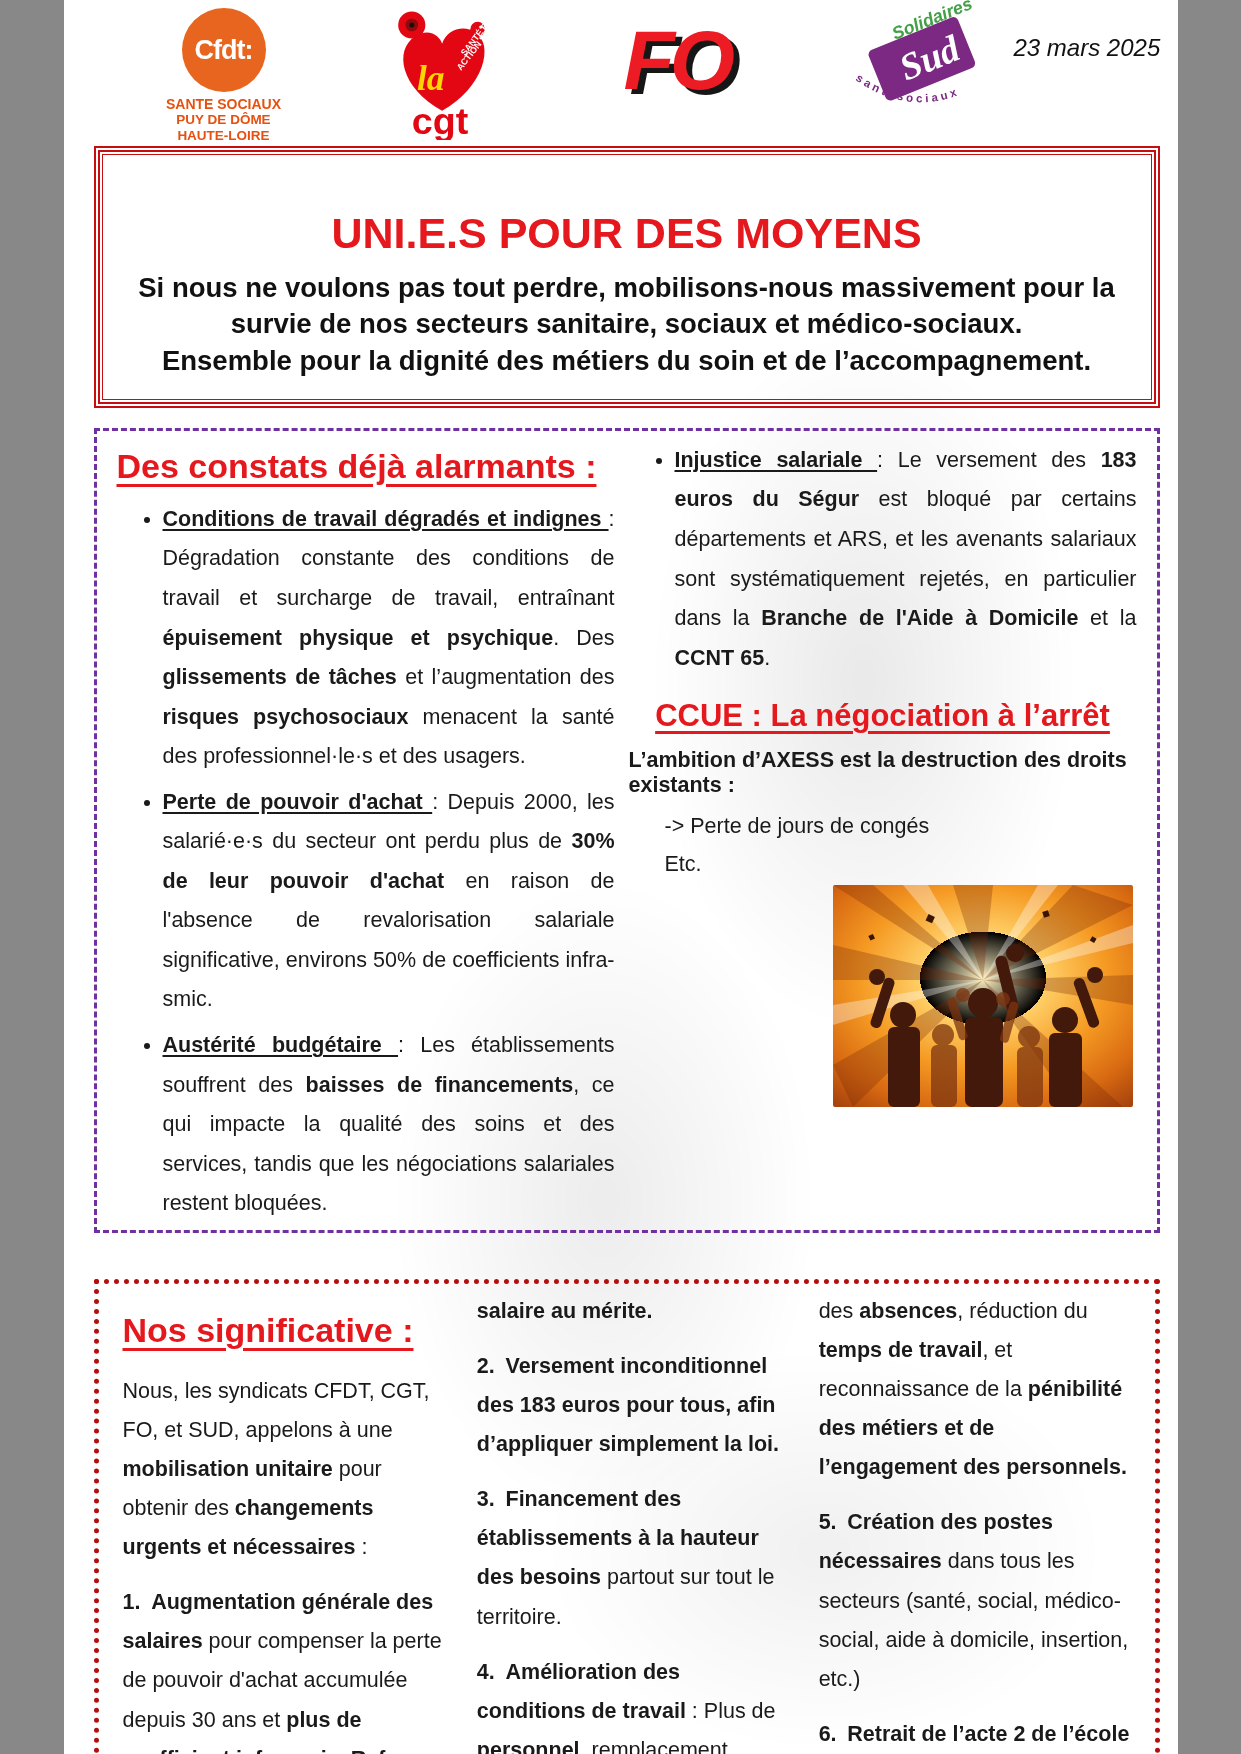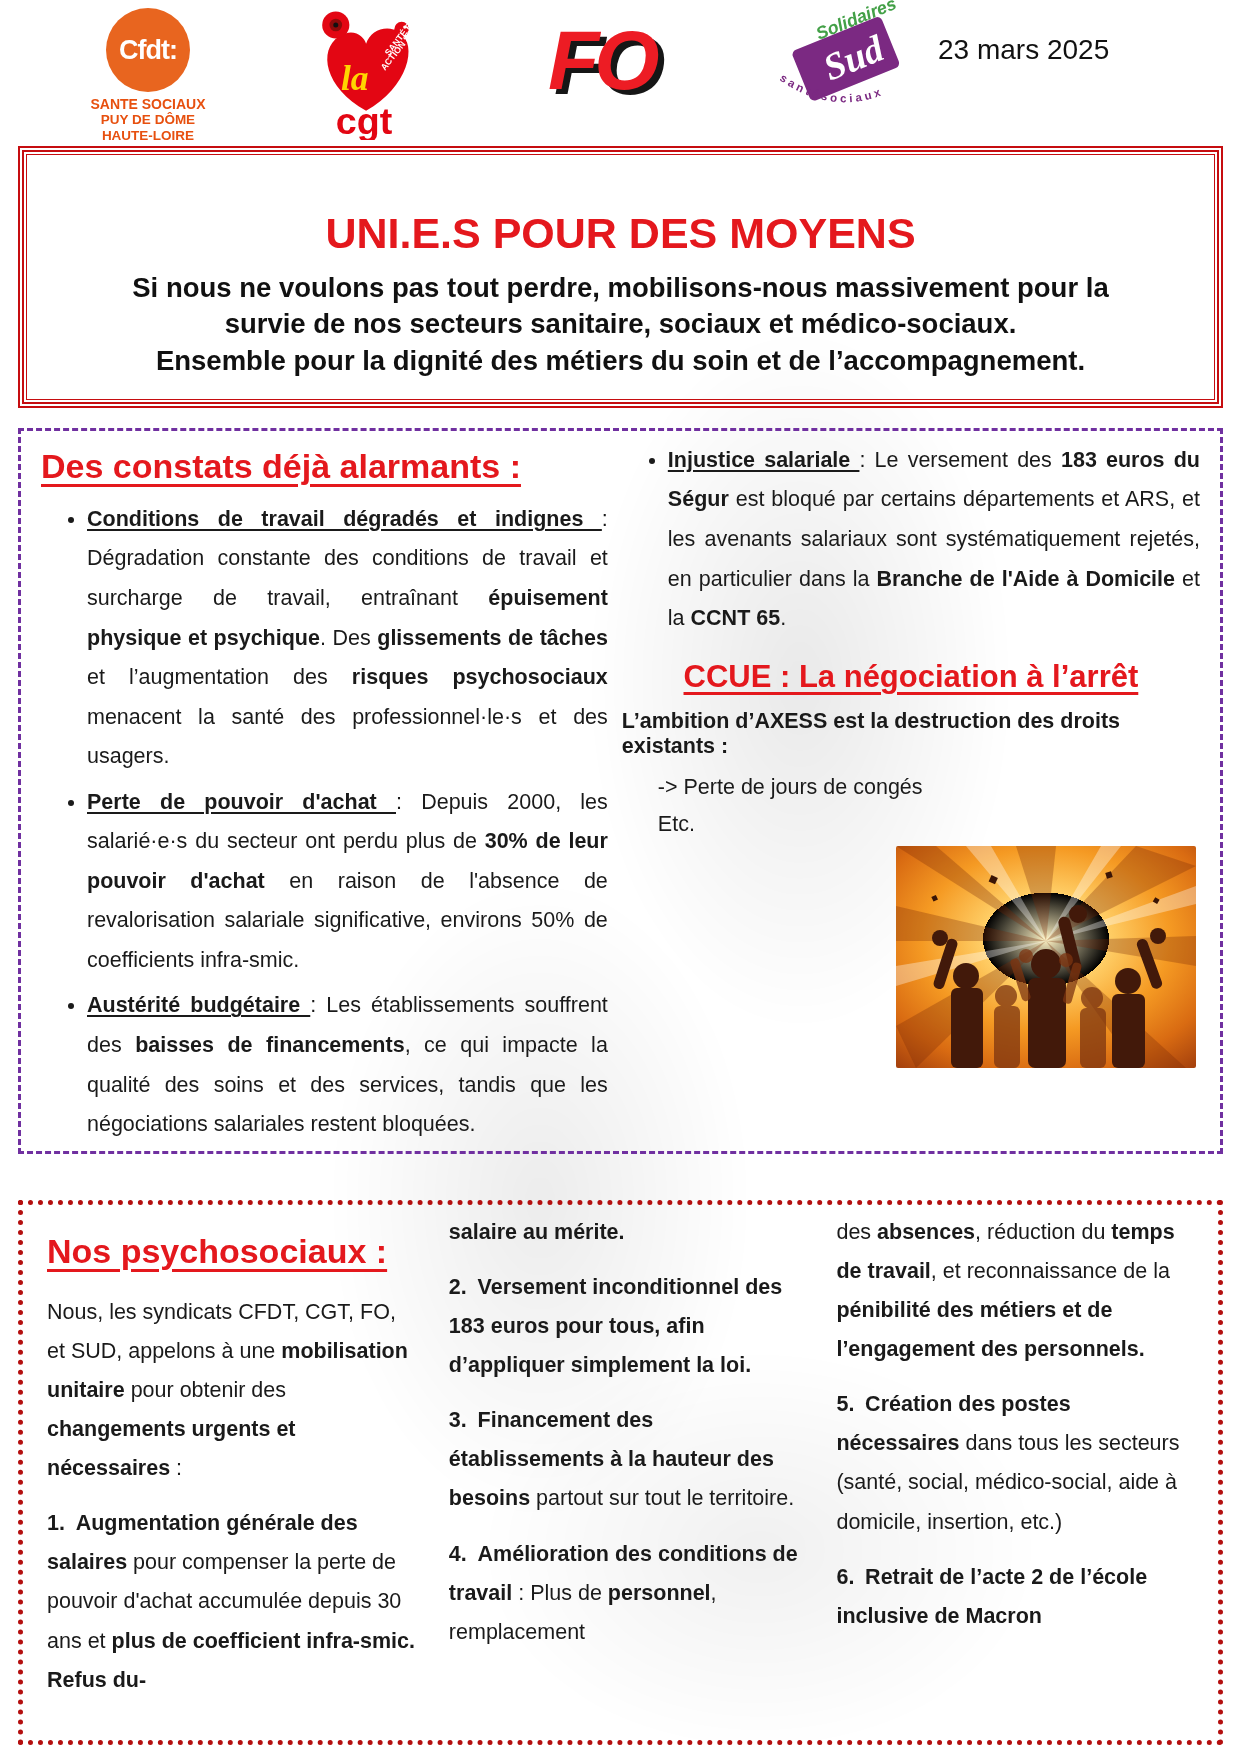--- a/index.html
+++ b/index.html
@@ -1,20 +1,20 @@
 <!DOCTYPE html>
 <html lang="fr"><head>
 <meta charset="utf-8">
 <style>
   * { margin:0; padding:0; box-sizing:border-box; }
   html,body { background:#888; }
   body { display:flex; justify-content:center; }
   .page {
-    position:relative; width:1241px; height:1754px; background:#fff;
-    font-family:"Liberation Sans", sans-serif; color:#1a1a1a; overflow:hidden;
+    position:relative; width:1114px; height:1754px; background:#fff;
+    font-family:"Liberation Sans", sans-serif; color:#1a1a1a; overflow:hidden;padding-left:12px;
   }
   .wm { position:absolute; pointer-events:none; z-index:0; }
   .wm1 { top:330px; left:590px; width:420px; height:700px;
          background:radial-gradient(closest-side, rgba(0,0,0,0.085), rgba(0,0,0,0)); filter:blur(10px); }
   .wm2 { top:880px; left:330px; width:420px; height:640px;
          background:radial-gradient(closest-side, rgba(0,0,0,0.075), rgba(0,0,0,0)); filter:blur(10px); }
   .wm3 { top:1350px; left:480px; width:560px; height:400px;
          background:radial-gradient(closest-side, rgba(0,0,0,0.06), rgba(0,0,0,0)); filter:blur(10px); }
   .content { position:relative; z-index:1; }
 
@@ -24,21 +24,21 @@
   .cfdt-circle { width:84px; height:84px; border-radius:50%; background:#e8651f; color:#fff;
                  font-weight:bold; font-size:27px; display:flex; align-items:center; justify-content:center;
                  margin:0 auto 4px; letter-spacing:-1px; }
   .cfdt-sub { color:#e7500f; font-weight:bold; font-size:14px; line-height:1.15; }
   .cfdt-sub .l2, .cfdt-sub .l3 { font-weight:600; font-size:13.5px; }
   .logo-cgt { position:absolute; left:300px; top:2px; }
   .logo-fo { position:absolute; left:548px; top:18px;
              font-size:84px; font-weight:800; font-style:italic; color:#ed1c24;
              text-shadow:6px 5px 0 #161616; letter-spacing:-5px; line-height:1; }
   .logo-sud { position:absolute; left:760px; top:0; }
-  .masthead-date { position:absolute; left:938px; top:34px; font-size:28px; color:#111; }
+  .masthead-date { position:absolute; left:938px; top:34px; font-size:24px; color:#111;font-style:italic; }
 
   
   .banner { margin:0 18px; border:6px double #c60d10; padding:2px; }
   .banner-inner { border:1px solid #c60d10; padding:14px 28px 20px; text-align:center; }
   .banner-title { color:#e4181d; font-size:43px; font-weight:800; letter-spacing:0; margin-bottom:12px;margin-top:40px; }
   .banner-sub { font-size:27.5px; font-weight:bold; color:#111; line-height:1.32; }
 
   
   .constats { margin:20px 18px 0; border:3px dashed #7030a0; padding:10px 20px 0;
               display:grid; grid-template-columns:1fr 1.02fr; column-gap:14px; min-height:570px; }
@@ -212,21 +212,21 @@
             <rect x="210" y="26" width="6" height="6" transform="rotate(-18 213 29)"></rect>
             <rect x="258" y="52" width="5" height="5" transform="rotate(30 260 54)"></rect>
             <rect x="36" y="50" width="5" height="5" transform="rotate(-26 38 52)"></rect>
           </g>
         </svg>
       </div>
     </section>
 
     <section class="revendications">
       <div class="rev-col first">
-        <h2 class="sec">Nos psychosociaux :</h2>
+        <h2 class="sec">Nos significative :</h2>
         <p class="intro"><span>Nous, les syndicats CFDT, CGT, FO, et SUD, appelons à une </span><span class="b">mobilisation unitaire</span><span> pour obtenir des </span><span class="b">changements urgents et nécessaires</span><span> :</span></p>
         <p><span class="b">1. </span><span class="b">Augmentation générale des salaires</span><span> pour compenser la perte de pouvoir d'achat accumulée depuis 30 ans et </span><span class="b">plus de coefficient infra-smic. Refus du-</span></p>
       </div>
       <div class="rev-col">
         <p><span class="b">salaire au mérite.</span></p>
         <p><span class="b">2. </span><span class="b">Versement inconditionnel des 183 euros pour tous</span><span class="b">, </span><span class="b">afin d’appliquer simplement la loi.</span></p>
         <p><span class="b">3. </span><span class="b">Financement des établissements à la hauteur des besoins</span><span> partout sur tout le territoire.</span></p>
         <p><span class="b">4. </span><span class="b">Amélioration des conditions de travail</span><span> : Plus de </span><span class="b">personnel</span><span>, remplacement</span></p>
       </div>
       <div class="rev-col">

